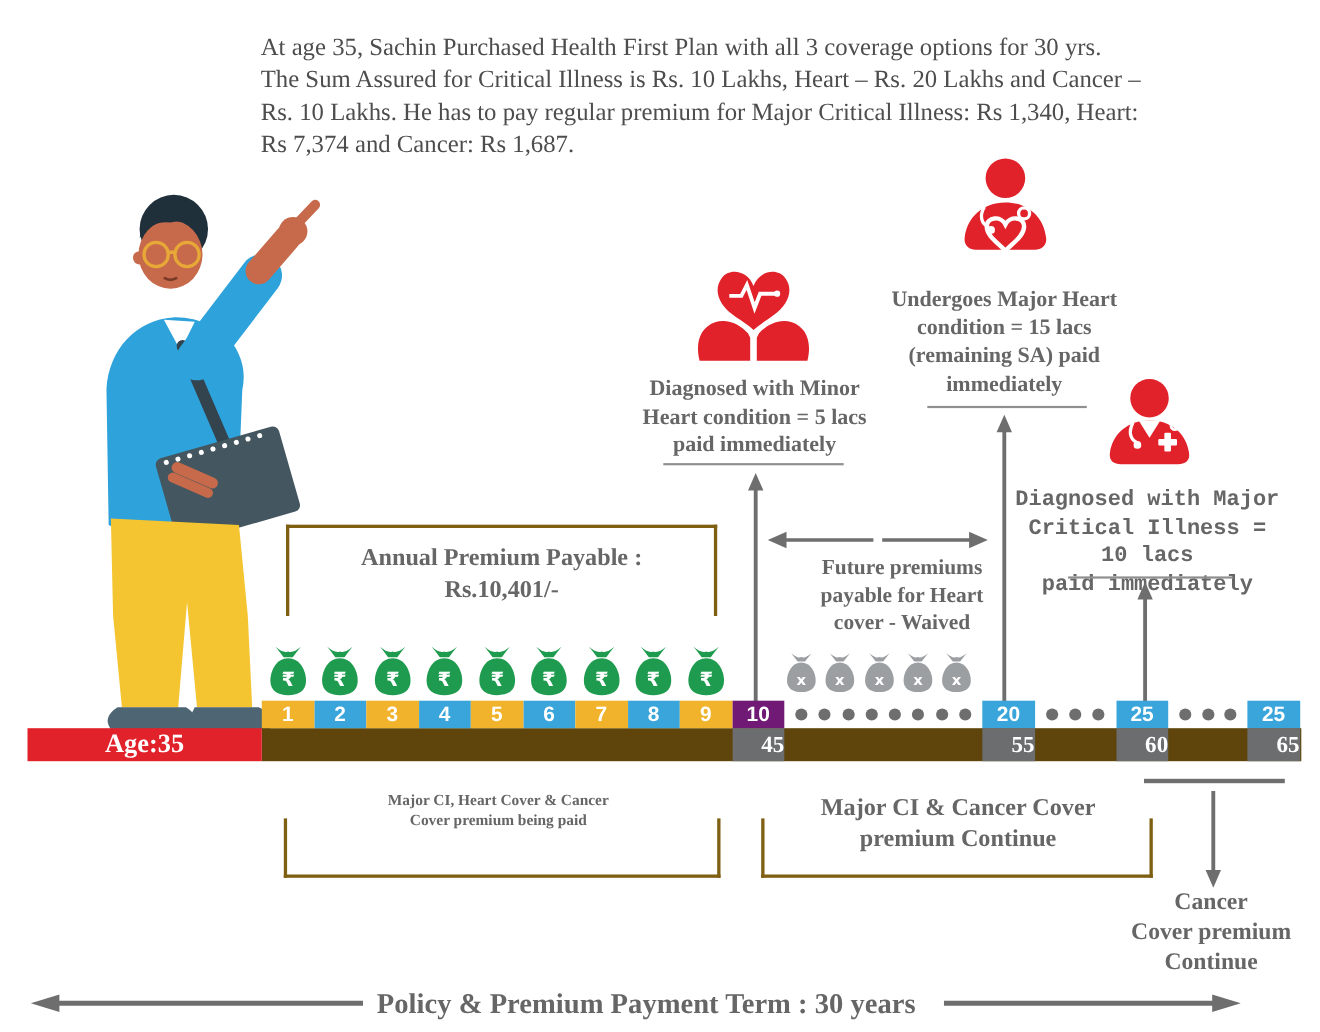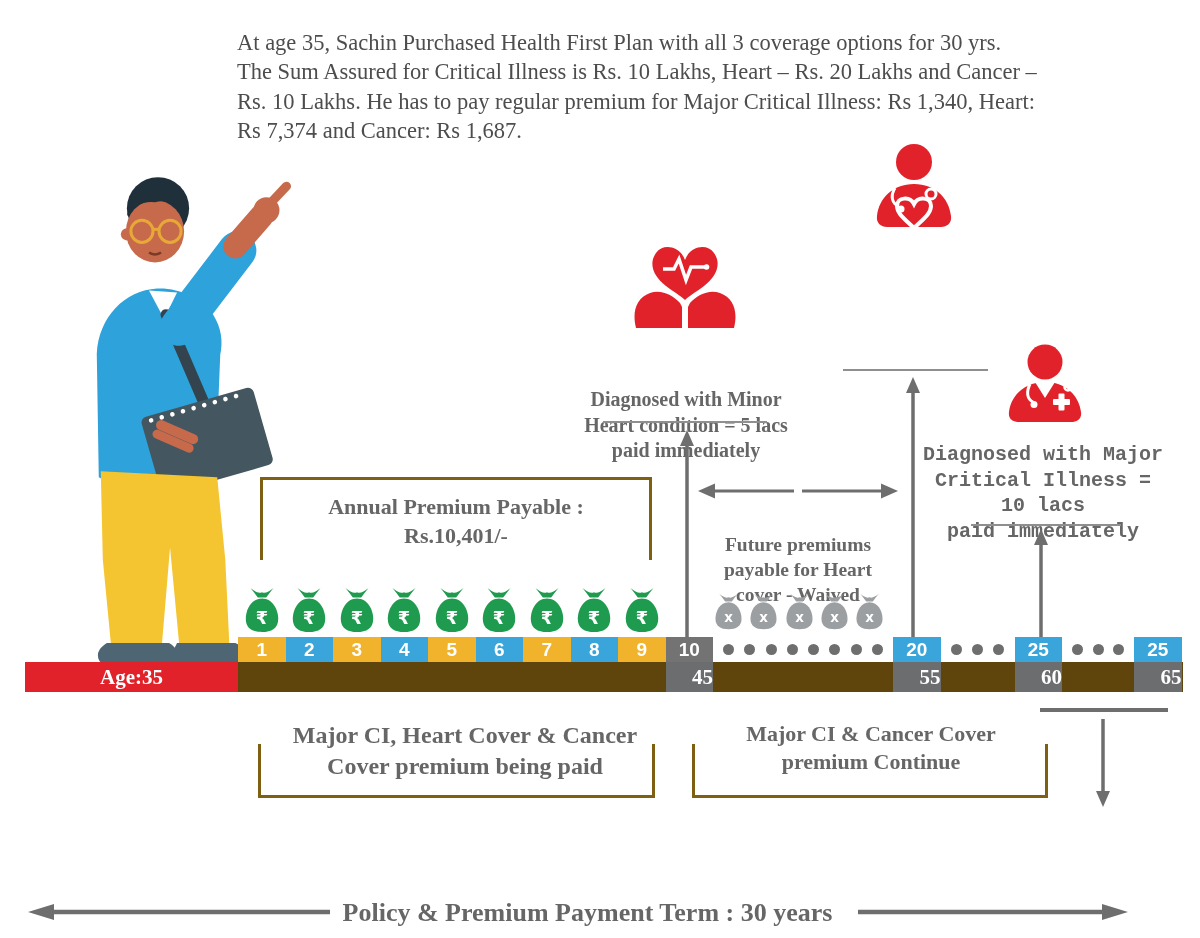--- a/index.html
+++ b/index.html
@@ -17,21 +17,21 @@
   #timeline-track{position:absolute;}
   .ycell{position:absolute;top:0;height:25px;text-align:center;color:#fff;
          font-family:"Liberation Sans","DejaVu Sans",sans-serif;font-weight:bold;font-size:19px;line-height:25px;}
   .age-cell{position:absolute;top:25px;left:0;right:0;height:30px;background:var(--gray_cell);color:#fff;
             font-family:"Liberation Serif",serif;font-weight:bold;font-size:21px;line-height:30px;text-align:right;}
   .bag-holder{position:absolute;bottom:29px;left:50%;transform:translateX(-50%);width:36px;height:46px;}
   .bag{width:100%;height:100%;display:block;}
   .dot-group{position:absolute;top:0;height:25px;display:flex;align-items:center;justify-content:space-evenly;}
   .dot{width:11px;height:11px;border-radius:50%;background:var(--arrow);}
   #brown-bar{background:var(--brown);}
-  #red-bar{background:var(--red);color:#fff;font-weight:bold;font-size:21px;text-align:center;line-height:30px;}
+  #red-bar{background:var(--red);color:#fff;font-weight:bold;font-size:24px;text-align:center;line-height:30px;}
   #waived-row{display:flex;justify-content:space-between;align-items:flex-end;}
   .wbag{width:29px;height:37px;}
   .arrow-svg{color:var(--arrow);display:block;}
   .red-icon{color:var(--red);display:block;}
   #cancer-line{background:var(--arrow);}
 </style>
 </head>
 <body>
 
 <div id="stage">
@@ -82,40 +82,44 @@
   </svg>
 
   <svg class="abs red-icon" style="left:633px;top:236px;color:var(--red);" width="104" height="96" viewBox="0 0 104 96">
     <path fill="currentColor" d="M52,24 C47,10 30,7 23,17 C15,28 21,41 33,50 C41,56 48,60 52,64 C56,60 63,56 71,50 C83,41 89,28 81,17 C74,7 57,10 52,24 Z"></path>
     <polyline points="30,33 41,33 46,23 53,44 58,31 73,31" stroke="#fff" stroke-width="3.5" fill="none"></polyline>
     <circle cx="73.5" cy="31" r="2.8" fill="#fff"></circle>
     <path fill="currentColor" d="M3,92 C-1,76 3,62 17,57 C28,53 40,59 47,67 L49,71 L49,92 Z"></path>
     <path fill="currentColor" d="M101,92 C105,76 101,62 87,57 C76,53 64,59 57,67 L55,71 L55,92 Z"></path>
   </svg>
 
-  <div class="abs note" style="left:566px;top:341px;width:240px;margin-top:46px;" data-bind-lines="annotations.minor_heart.lines">Diagnosed with Minor
+  <div class="abs note" style="left:566px;top:341px;width:240px;" data-bind-lines="annotations.minor_heart.lines">Diagnosed with Minor
 Heart condition = 5 lacs
 paid immediately</div>
   <div class="abs underline" style="left:603px;top:421px;width:164px;"></div>
   <svg class="abs arrow-svg" style="left:678px;top:430px;" width="18" height="208" viewBox="0 0 18 208">
     <line x1="9" y1="13" x2="9" y2="208" stroke="currentColor" stroke-width="3.5"></line>
     <polygon points="9,0 2,16 16,16" fill="currentColor"></polygon>
   </svg>
 
   <svg class="abs red-icon" style="left:867px;top:142px;color:var(--red);" width="94" height="98" viewBox="0 0 92 98">
     <circle cx="46" cy="20" r="18" fill="currentColor"></circle>
     <path fill="currentColor" d="M46,42 C25,42 11,56 9,74 C8,81 13,85 19,85 L73,85 C79,85 84,81 83,74 C81,56 67,42 46,42 Z"></path>
     <path d="M46,62 C42,54 29,55 29,64 C29,72 38,78 46,86 C54,78 63,72 63,64 C63,55 50,54 46,62 Z" fill="currentColor" stroke="#fff" stroke-width="4"></path>
     <g stroke="#fff" stroke-width="3" fill="none">
       <path d="M27,46 C22,54 24,62 31,64"></path>
       <circle cx="63" cy="52" r="5"></circle>
     </g>
     <circle cx="33" cy="67" r="3.5" fill="#fff"></circle>
   </svg>
 
+  <div class="abs note" style="left:793px;top:260px;width:240px;" data-bind-lines="annotations.major_heart.lines">Undergoes Major Heart
+condition = 15 lacs
+(remaining SA) paid
+immediately</div>
   <div class="abs underline" style="left:843px;top:369px;width:145px;"></div>
   <svg class="abs arrow-svg" style="left:904px;top:377px;" width="18" height="261" viewBox="0 0 18 261">
     <line x1="9" y1="13" x2="9" y2="261" stroke="currentColor" stroke-width="3.5"></line>
     <polygon points="9,0 2,16 16,16" fill="currentColor"></polygon>
   </svg>
 
   <svg class="abs red-icon" style="left:999px;top:343px;color:var(--red);" width="92" height="92" viewBox="0 0 92 92">
     <circle cx="46" cy="19" r="17.5" fill="currentColor"></circle>
     <path fill="currentColor" d="M46,39 C26,39 12,52 10,69 C9,76 14,79 20,79 L72,79 C78,79 83,76 82,69 C80,52 66,39 46,39 Z"></path>
     <path d="M36,39 L46,55 L56,39 Z" fill="#fff"></path>
@@ -143,21 +147,21 @@
     <div class="box-text" style="padding-top:12px;" data-bind-lines="annotations.annual_premium.lines">Annual Premium Payable :
 Rs.10,401/-</div>
   </div>
 
   <svg class="abs arrow-svg" style="left:698px;top:482px;" width="200" height="18" viewBox="0 0 200 18">
     <polygon points="0,9 17,1.5 17,16.5" fill="currentColor"></polygon>
     <polygon points="200,9 183,1.5 183,16.5" fill="currentColor"></polygon>
     <line x1="15" y1="9" x2="96" y2="9" stroke="currentColor" stroke-width="3.2"></line>
     <line x1="104" y1="9" x2="185" y2="9" stroke="currentColor" stroke-width="3.2"></line>
   </svg>
-  <div class="abs note note-sm" style="left:701px;top:505px;width:194px;margin-top:28px;" data-bind-lines="annotations.future_premiums.lines">Future premiums
+  <div class="abs note note-sm" style="left:723px;top:505px;width:194px;" data-bind-lines="annotations.future_premiums.lines">Future premiums
 payable for Heart
 cover - Waived</div>
   <div id="waived-row" class="abs" style="left:714px;top:590px;width:170px;height:40px;">
       <div class="wbag">
         <svg class="bag" viewBox="0 0 34 44">
           <path fill="#9B9FA2" d="M6,1 Q13,7 17,5 Q21,7 28,1 Q24,6 21,10 L13,10 Q10,6 6,1 Z"></path>
           <path fill="#9B9FA2" d="M17,11 C7,11 1.5,21.5 1.5,30.5 C1.5,39.5 8,43 17,43 C26,43 32.5,39.5 32.5,30.5 C32.5,21.5 27,11 17,11 Z"></path>
           <text x="17" y="35" text-anchor="middle" font-family="DejaVu Sans, sans-serif" font-size="16" font-weight="bold" fill="#fff">x</text>
         </svg>
       </div>
@@ -250,21 +254,21 @@
             <text x="17" y="35" text-anchor="middle" font-family="DejaVu Sans, sans-serif" font-size="17" font-weight="bold" fill="#fff">₹</text>
           </svg>
         </div></div>
       <div class="ycell" style="left: 380px; width: 47.5px; background: rgb(241, 179, 43);"><span>9</span><div class="bag-holder">
           <svg class="bag" viewBox="0 0 34 44">
             <path fill="#1E9B4E" d="M6,1 Q13,7 17,5 Q21,7 28,1 Q24,6 21,10 L13,10 Q10,6 6,1 Z"></path>
             <path fill="#1E9B4E" d="M17,11 C7,11 1.5,21.5 1.5,30.5 C1.5,39.5 8,43 17,43 C26,43 32.5,39.5 32.5,30.5 C32.5,21.5 27,11 17,11 Z"></path>
             <text x="17" y="35" text-anchor="middle" font-family="DejaVu Sans, sans-serif" font-size="17" font-weight="bold" fill="#fff">₹</text>
           </svg>
         </div></div>
-      <div class="ycell" style="left: 427.5px; width: 47.5px; background: #737373;"><span>10</span><div class="age-cell">45</div></div>
+      <div class="ycell" style="left: 427.5px; width: 47.5px; background: #701a75;"><span>10</span><div class="age-cell">45</div></div>
       <div class="dot-group" style="left: 475px; width: 180px;">
         <span class="dot"></span>
         <span class="dot"></span>
         <span class="dot"></span>
         <span class="dot"></span>
         <span class="dot"></span>
         <span class="dot"></span>
         <span class="dot"></span>
         <span class="dot"></span>
       </div>
@@ -276,32 +280,35 @@
       </div>
       <div class="ycell" style="left: 776.5px; width: 47.5px; background: rgb(57, 165, 219);"><span>25</span><div class="age-cell">60</div></div>
       <div class="dot-group" style="left: 824px; width: 72px;">
         <span class="dot"></span>
         <span class="dot"></span>
         <span class="dot"></span>
       </div>
       <div class="ycell" style="left: 896px; width: 47.5px; background: rgb(57, 165, 219);"><span>25</span><div class="age-cell">65</div></div>
     </div>
 
-  <div class="abs note" style="left:248px;top:720px;width:434px;font-size:24px;" data-bind-lines="annotations.paid_label.lines">Major CI, Heart Cover &amp; Cancer
+  <div class="abs note" style="left:236px;top:720px;width:434px;font-size:14px;" data-bind-lines="annotations.paid_label.lines">Major CI, Heart Cover &amp; Cancer
 Cover premium being paid</div>
   <div class="abs gold-box-bottom" style="left:258px;top:744px;width:391px;height:51px;"></div>
   <div class="abs note" style="left:671px;top:720px;width:400px;font-size:22px;" data-bind-lines="annotations.continue_label.lines">Major CI &amp; Cancer Cover
 premium Continue</div>
   <div class="abs gold-box-bottom" style="left:692px;top:744px;width:350px;height:51px;"></div>
 
   <div id="cancer-line" class="abs" style="left:1040px;top:708px;width:128px;height:4px;"></div>
   <svg class="abs arrow-svg" style="left:1094px;top:719px;" width="18" height="88" viewBox="0 0 18 88">
     <line x1="9" y1="0" x2="9" y2="74" stroke="currentColor" stroke-width="3.5"></line>
     <polygon points="9,88 2,72 16,72" fill="currentColor"></polygon>
   </svg>
+  <div class="abs note" style="left:1012px;top:806px;width:178px;font-size:21.5px;" data-bind-lines="annotations.cancer_label.lines">Cancer
+Cover premium
+Continue</div>
 
   <svg class="abs arrow-svg" style="left:28px;top:903px;" width="302" height="18" viewBox="0 0 302 18">
     <polygon points="0,9 26,1 26,17" fill="currentColor"></polygon>
     <line x1="22" y1="9" x2="302" y2="9" stroke="currentColor" stroke-width="4.5"></line>
   </svg>
   <div class="abs note" style="left:335px;top:896px;width:505px;font-size:26px;" data-bind="annotations.policy_term">Policy &amp; Premium Payment Term : 30 years</div>
   <svg class="abs arrow-svg" style="left:858px;top:903px;" width="270" height="18" viewBox="0 0 270 18">
     <polygon points="270,9 244,1 244,17" fill="currentColor"></polygon>
     <line x1="0" y1="9" x2="248" y2="9" stroke="currentColor" stroke-width="4.5"></line>
   </svg>

